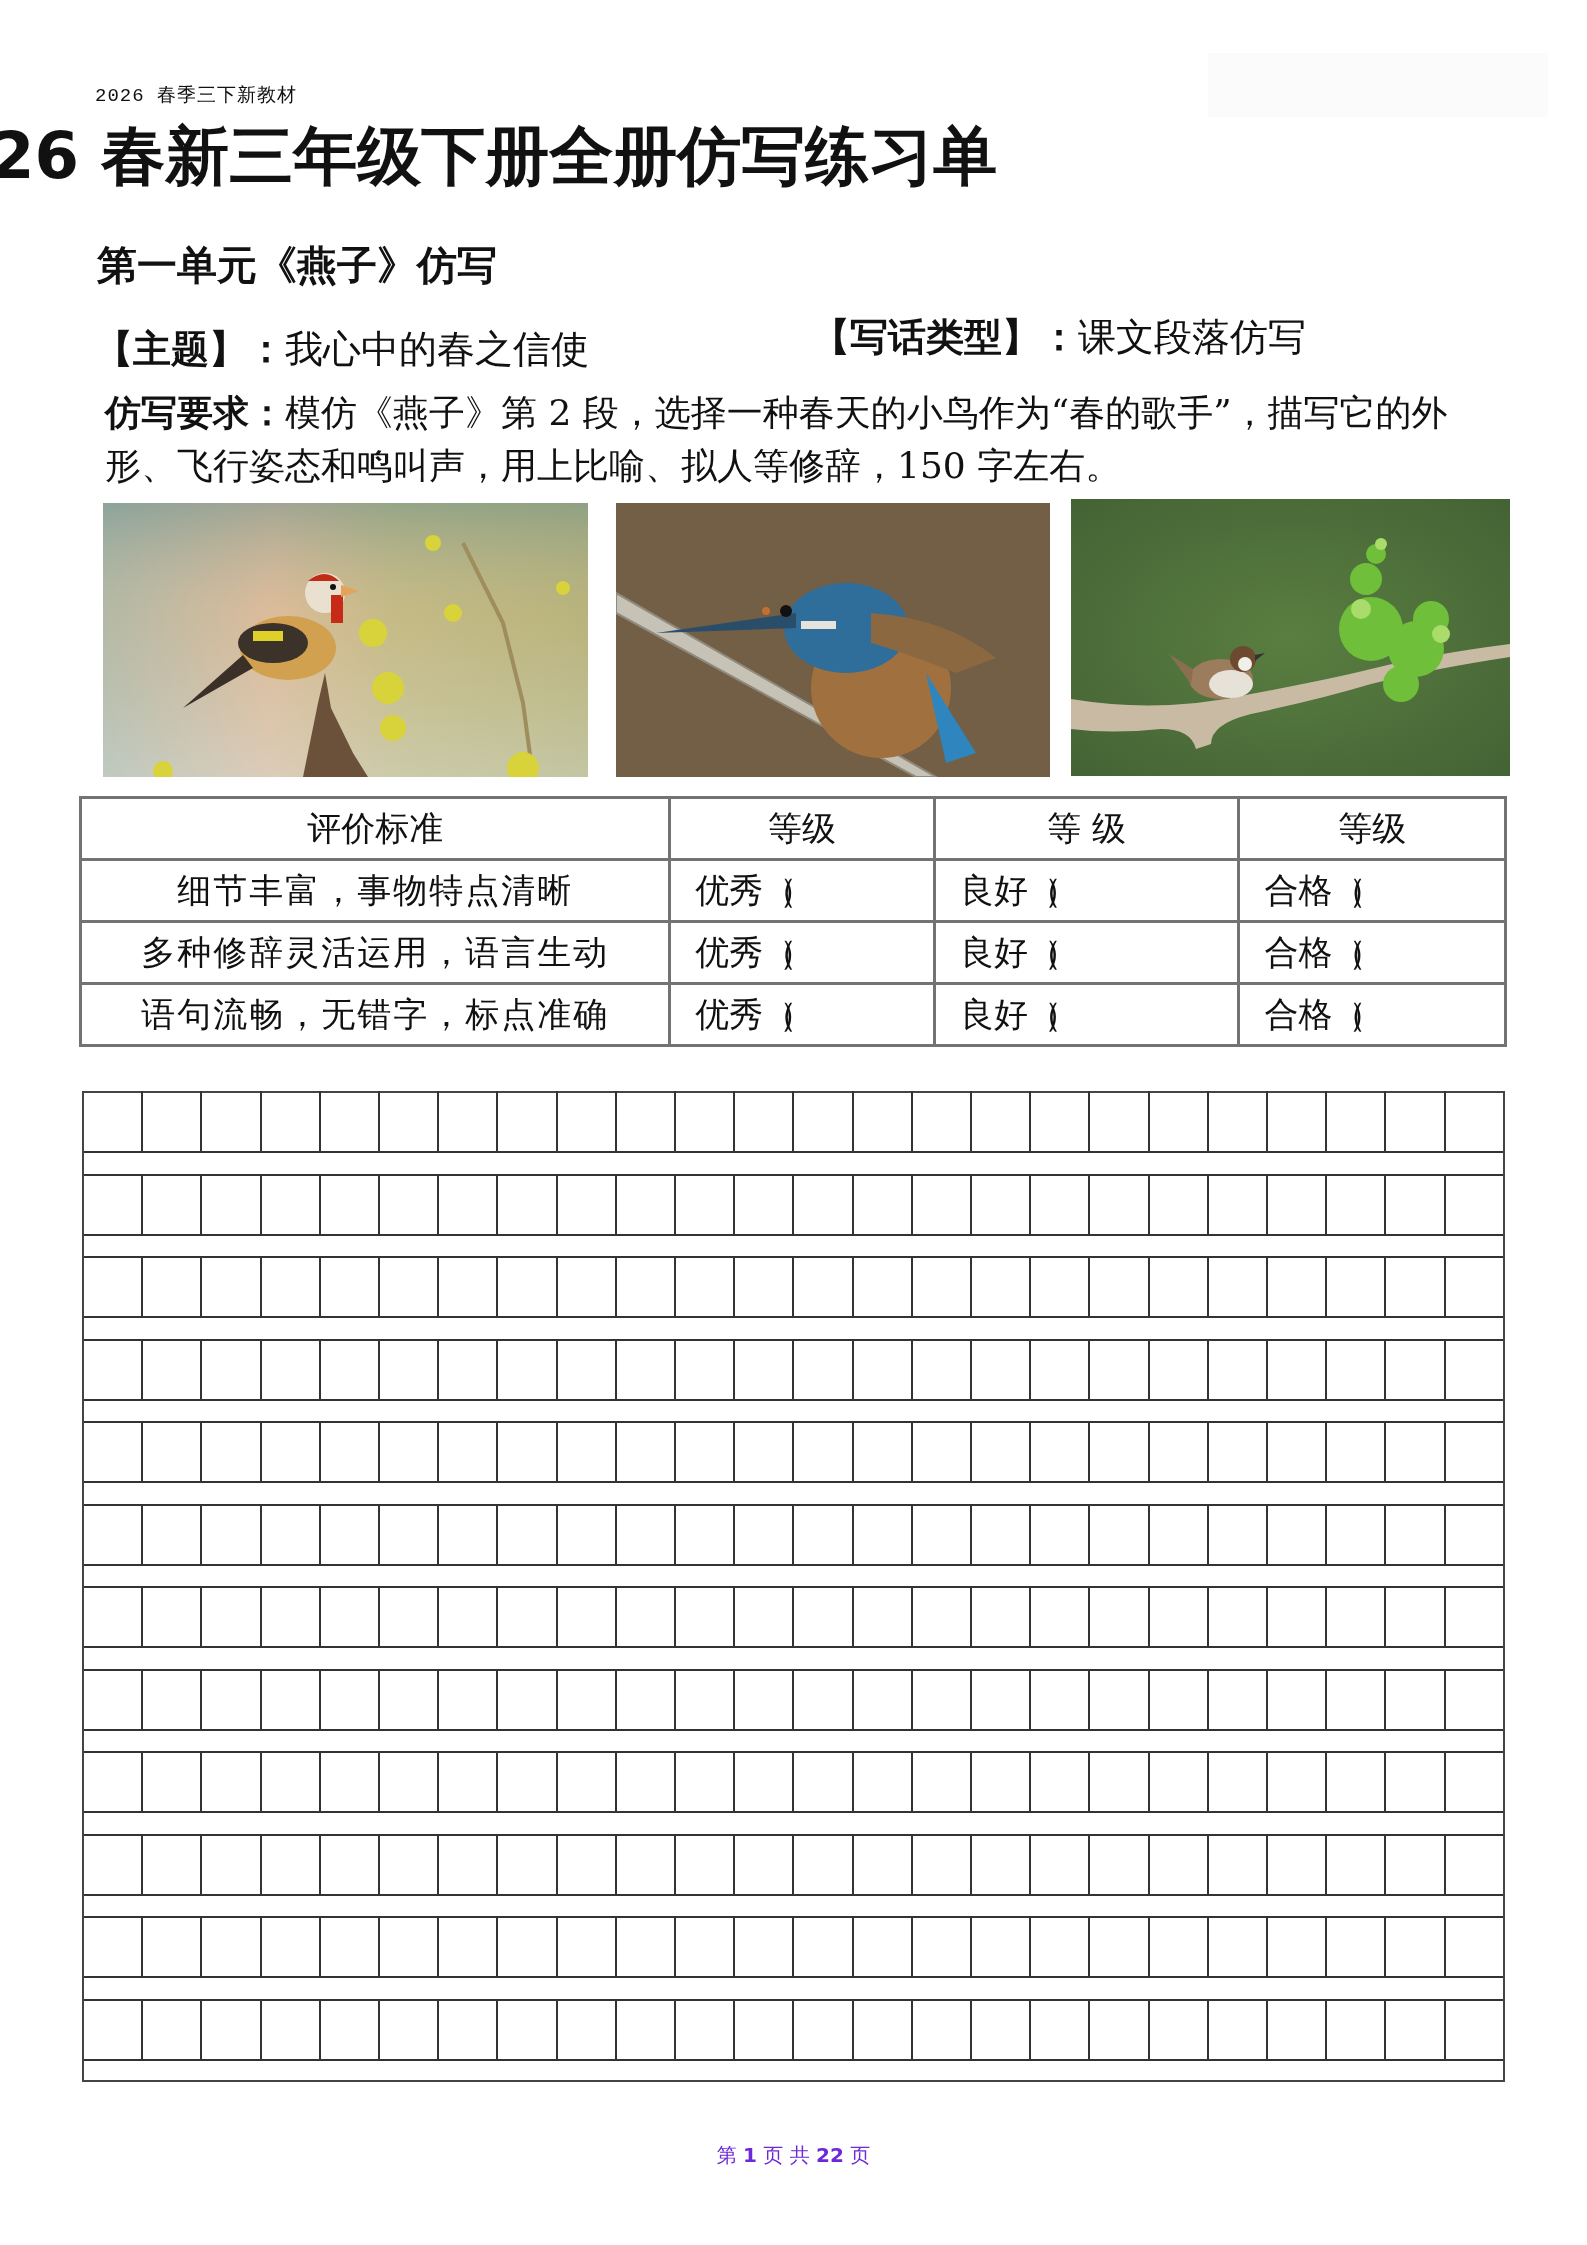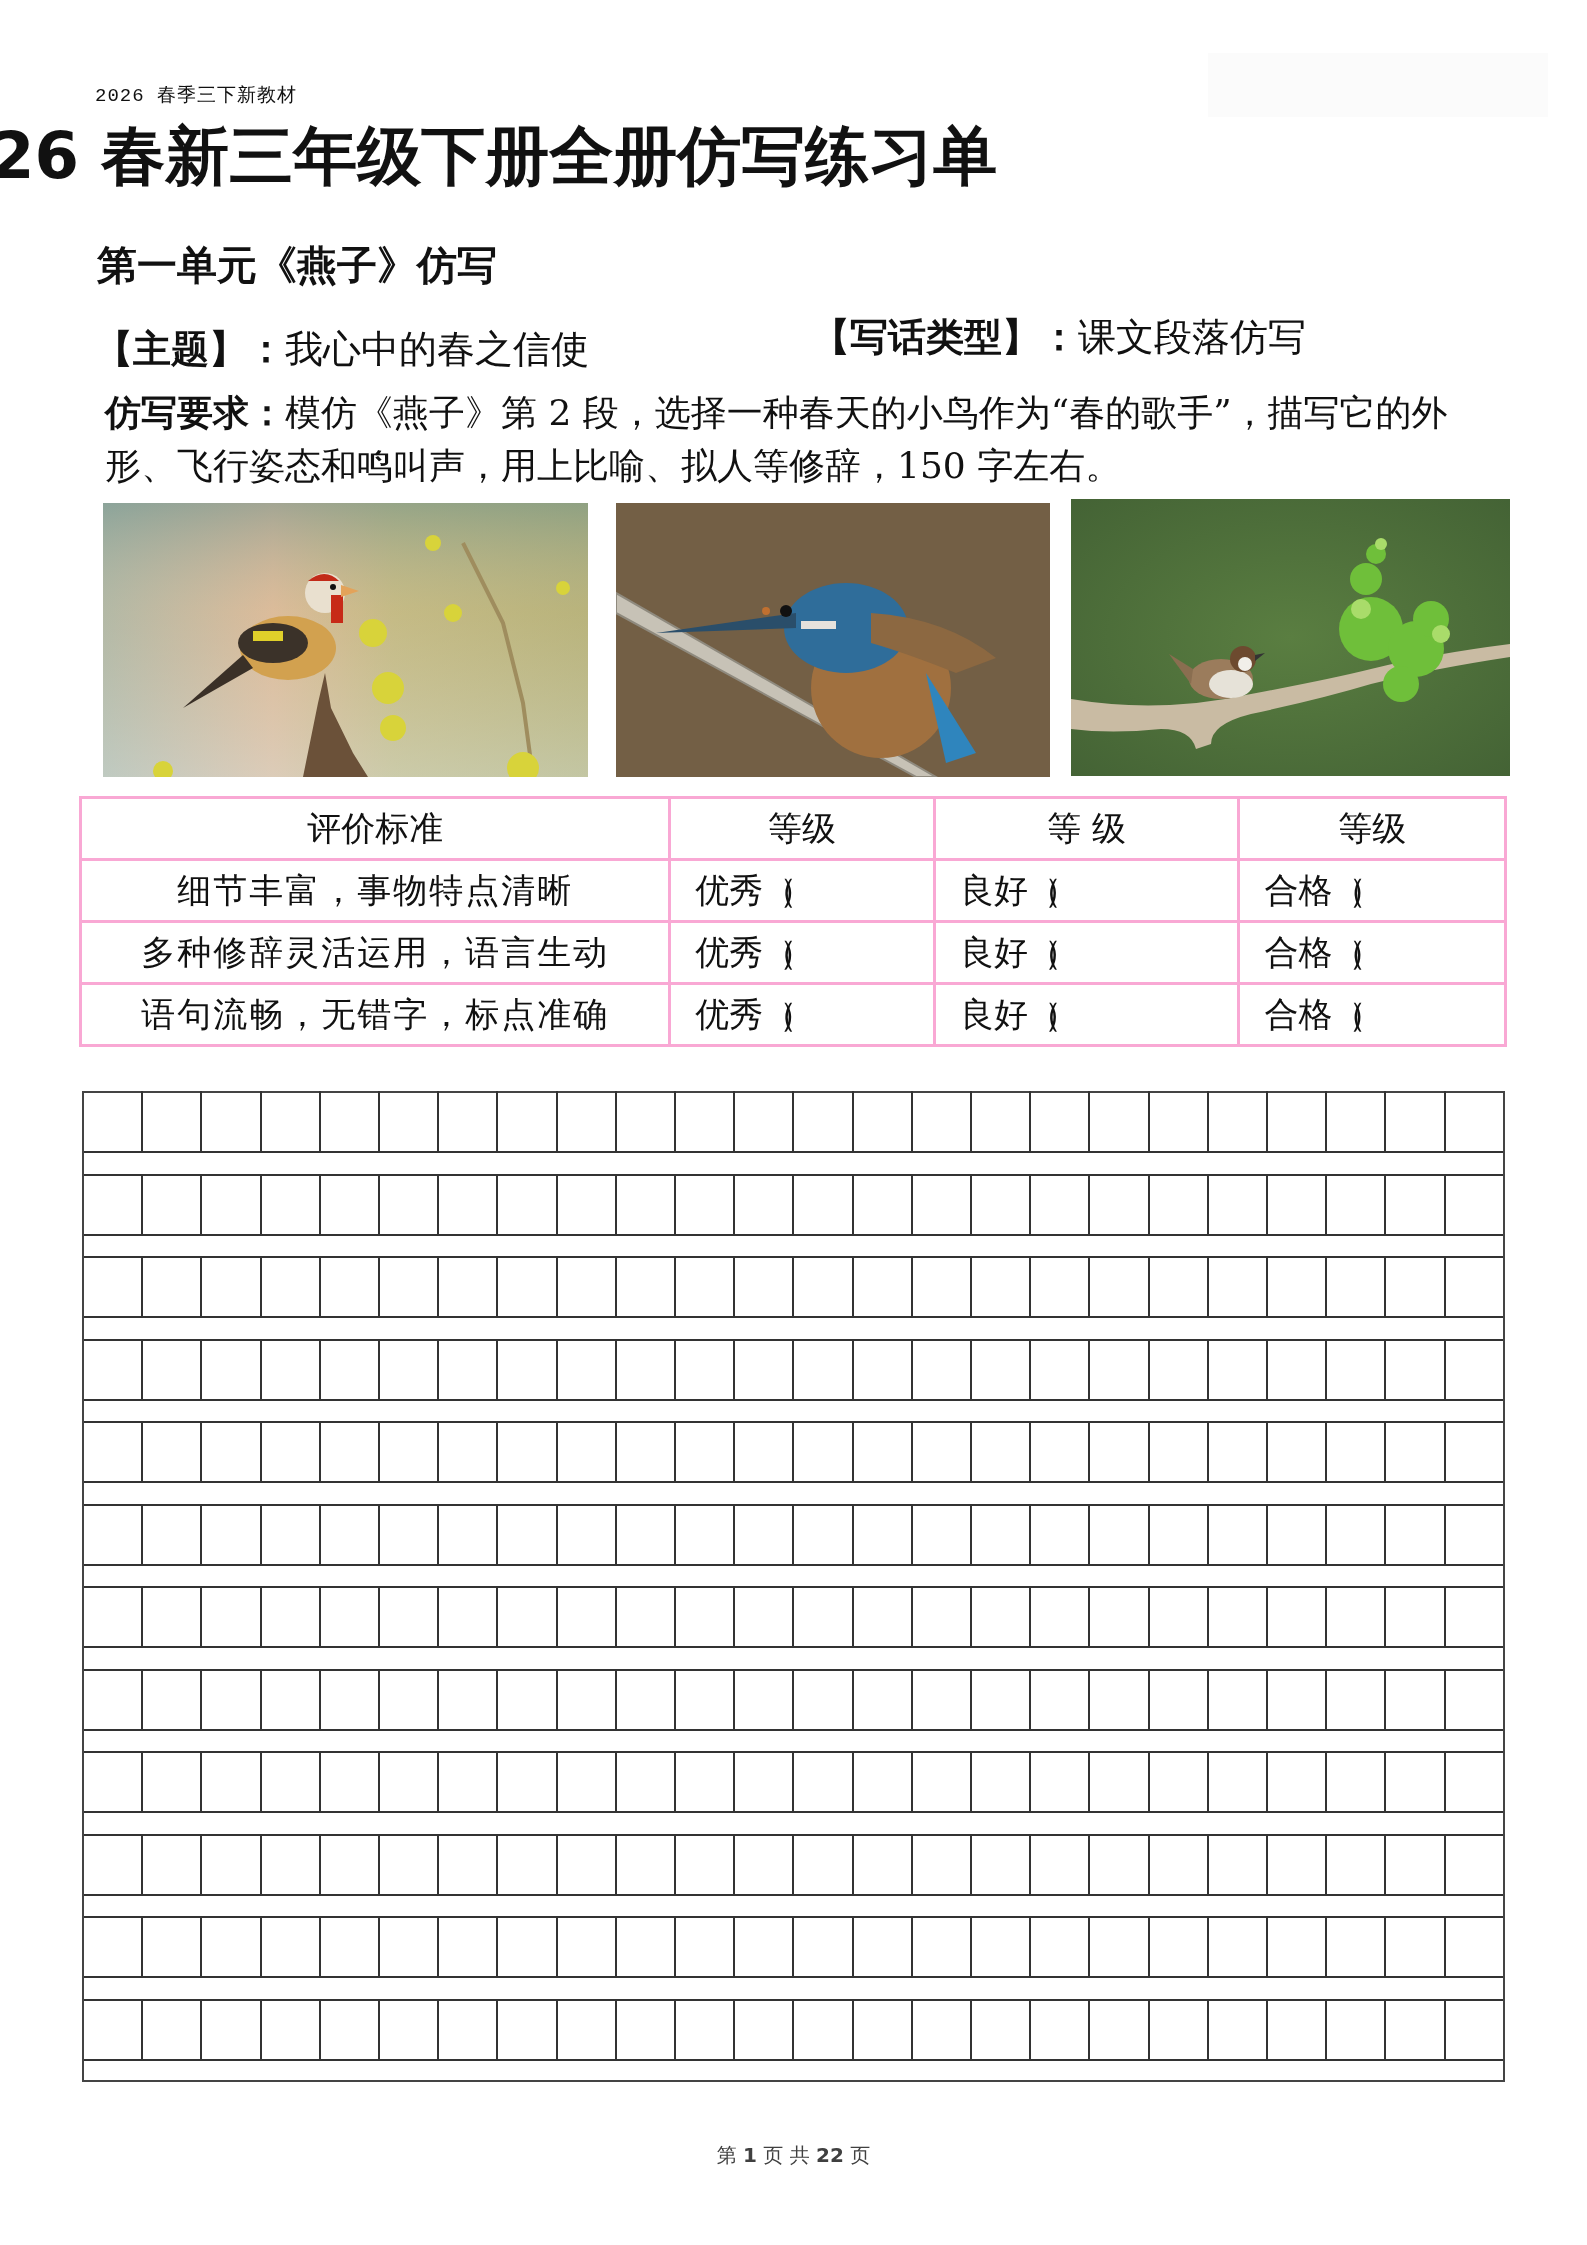--- a/index.html
+++ b/index.html
@@ -16,34 +16,34 @@
   .type-block .lbl { font-weight: bold; }
   .req { left: 105px; top: 386px; width: 1390px; font-size: 36px; line-height: 53px; }
   .req .lbl { font-weight: bold; }
   .photo { top: 503px; height: 274px; overflow: hidden; }
   .photo svg { display: block; width: 100%; height: 100%; }
   .p1 { left: 103px; width: 485px; }
   .p2 { left: 616px; width: 434px; }
   .p3 { left: 1071px; top: 499px; width: 439px; height: 277px; }
 
   table.rubric { position: absolute; left: 79px; top: 796px; width: 1428px; border-collapse: collapse; font-size: 34px; font-family: "DejaVu Serif", serif; }
-  table.rubric td, table.rubric th { border: 3px solid #f9a8d4; height: 59px; padding: 0; font-weight: normal; }
+  table.rubric td, table.rubric th { border: 3px solid #737373; height: 59px; padding: 0; font-weight: normal; }
   table.rubric th { text-align: center; }
   table.rubric td.crit { text-align: center; letter-spacing: 2px; }
   table.rubric td.grade { text-align: left; padding-left: 24px; white-space: nowrap; }
   .paren { display: inline-block; width: 118px; position: relative; }
   .paren .r { position: absolute; right: 0; }
 
   .grid { left: 82px; top: 1091px; width: 1423px; height: 991px; border: 2px solid #444; box-sizing: border-box; }
   .grid-row { position: absolute; left: 0; width: 100%; height: 60px; border-top: 2px solid #333; border-bottom: 2px solid #333; box-sizing: border-box; display: flex; }
   .grid-row:first-child { border-top: none; }
   .cell { flex: 1; border-right: 2px solid #333; box-sizing: border-box; height: 100%; }
   .cell:last-child { border-right: none; }
 
-  .footer { left: 0; width: 1587px; top: 2142px; text-align: center; font-size: 20px; font-family: "DejaVu Sans", sans-serif; color: #404040; white-space: nowrap; }
+  .footer { left: 0; width: 1587px; top: 2142px; text-align: center; font-size: 20px; font-family: "DejaVu Sans", sans-serif; color: #6d28d9; white-space: nowrap; }
   .footer b { font-weight: bold; }
 </style>
 </head>
 <body>
 
 <div class="abs faint-box"></div>
 
 <div class="abs header-note">2026 春季三下新教材</div>
 
 <div class="abs title"><span>26 春新三年级下册全册仿写练习单</span></div>

